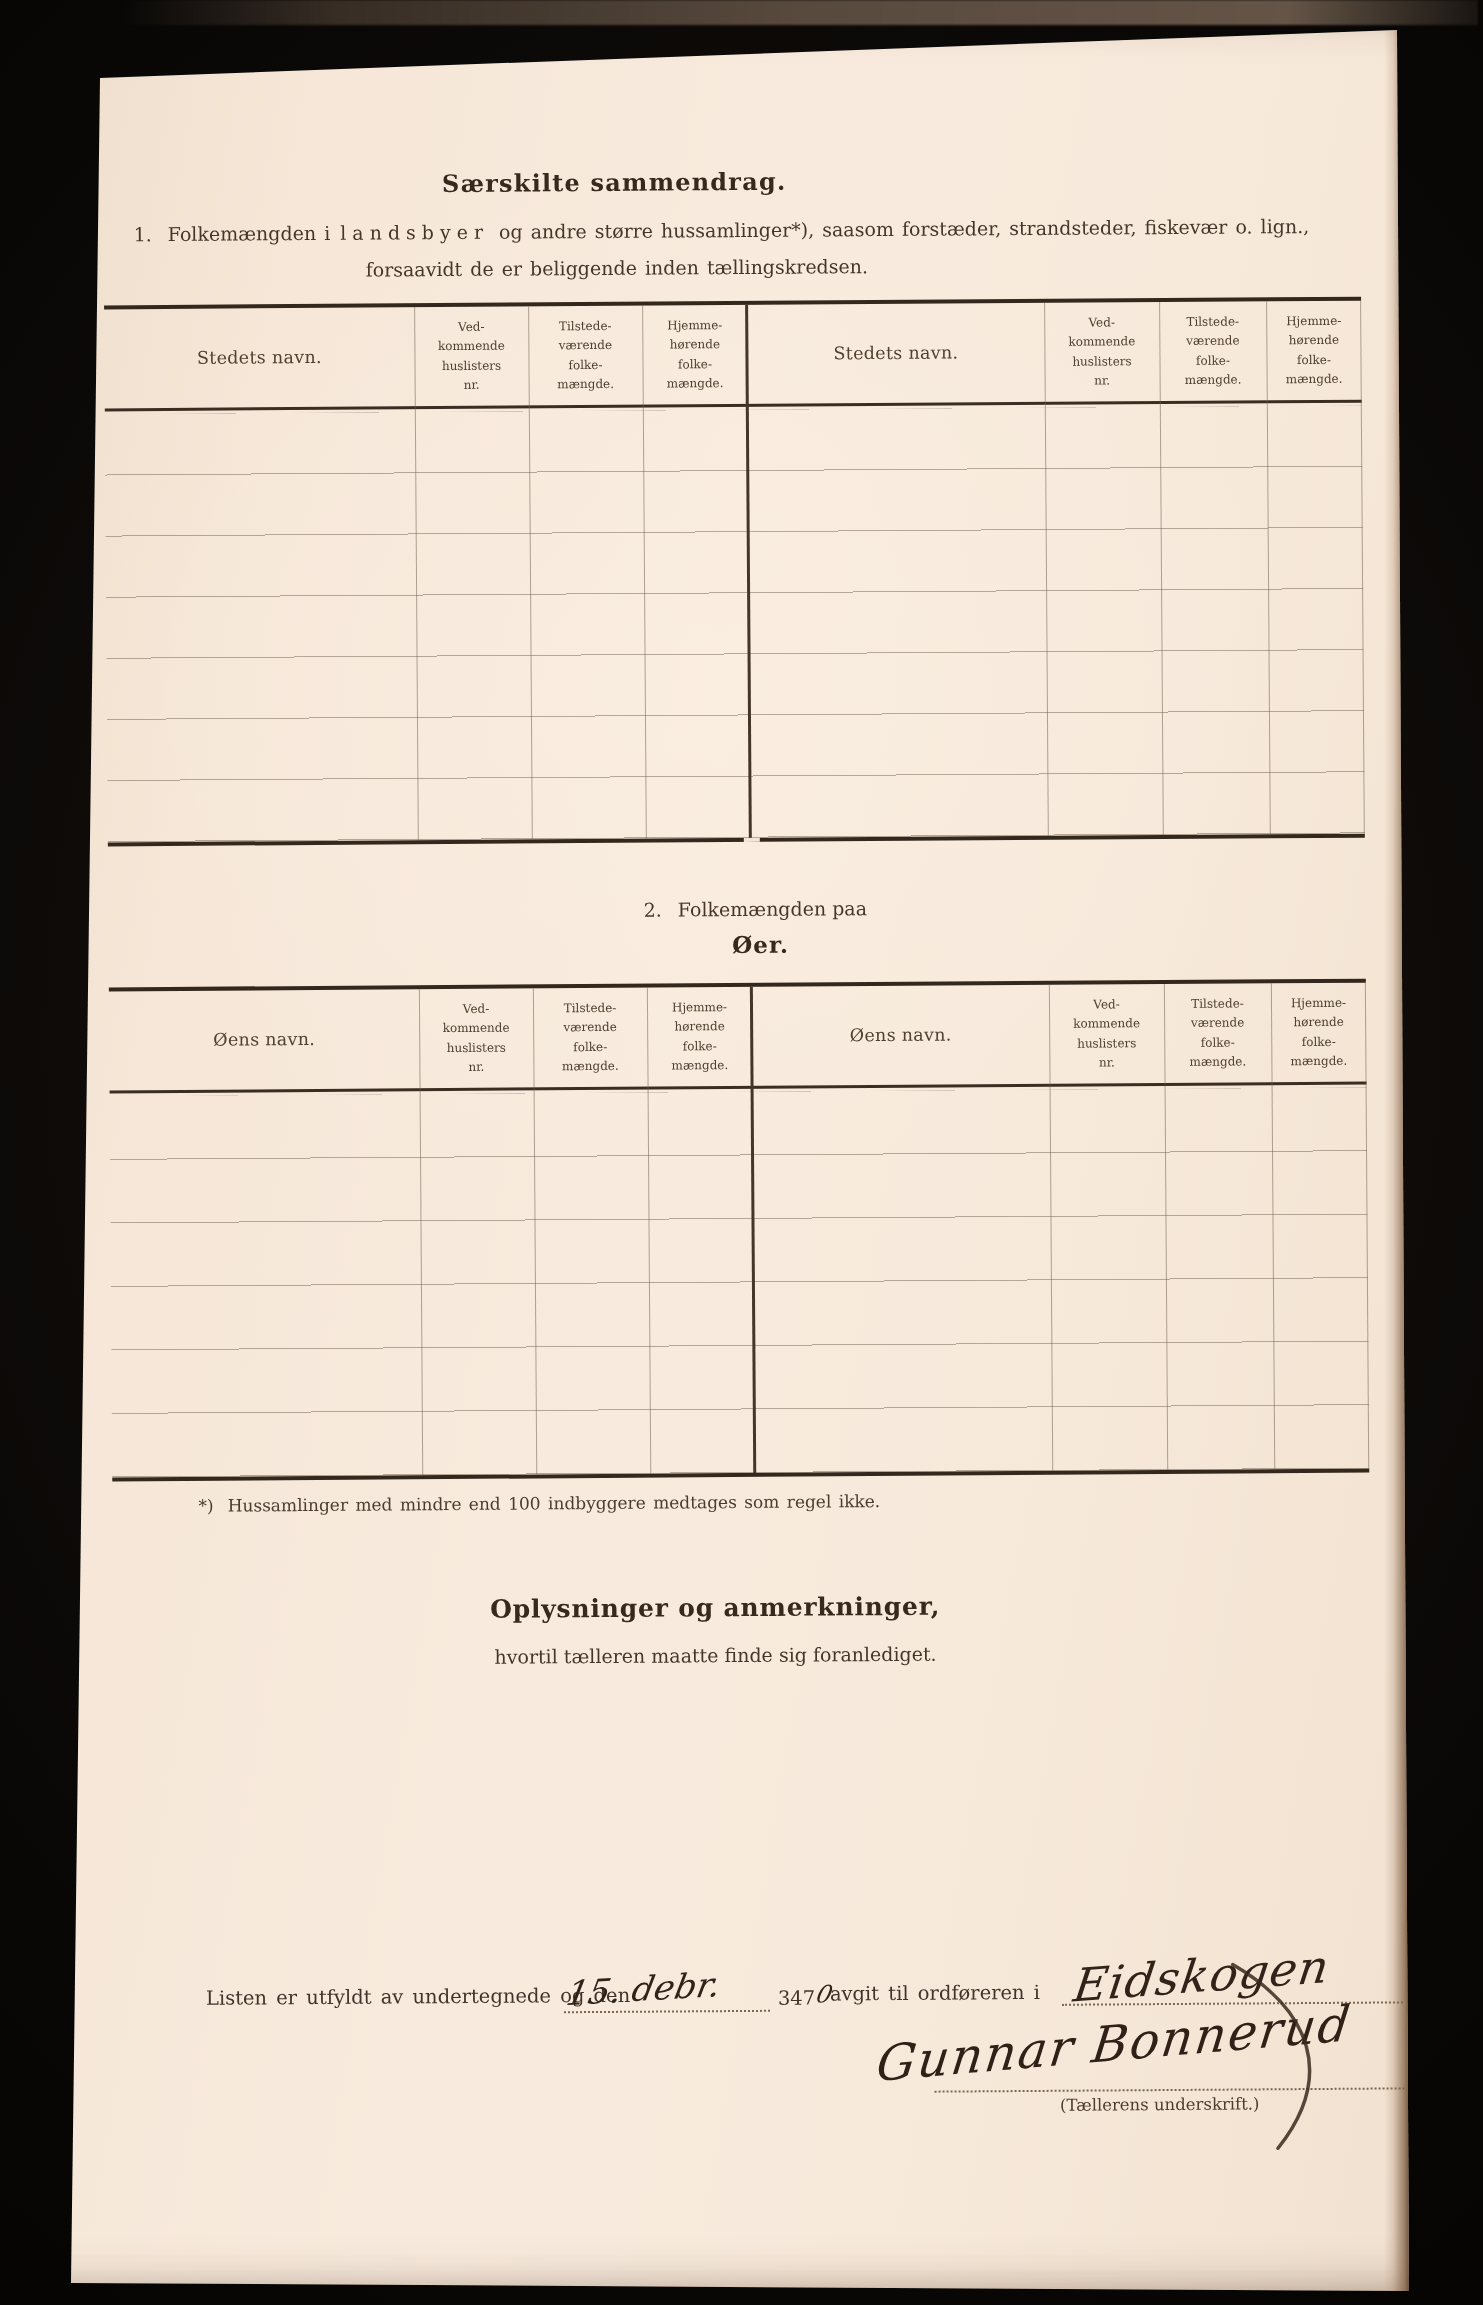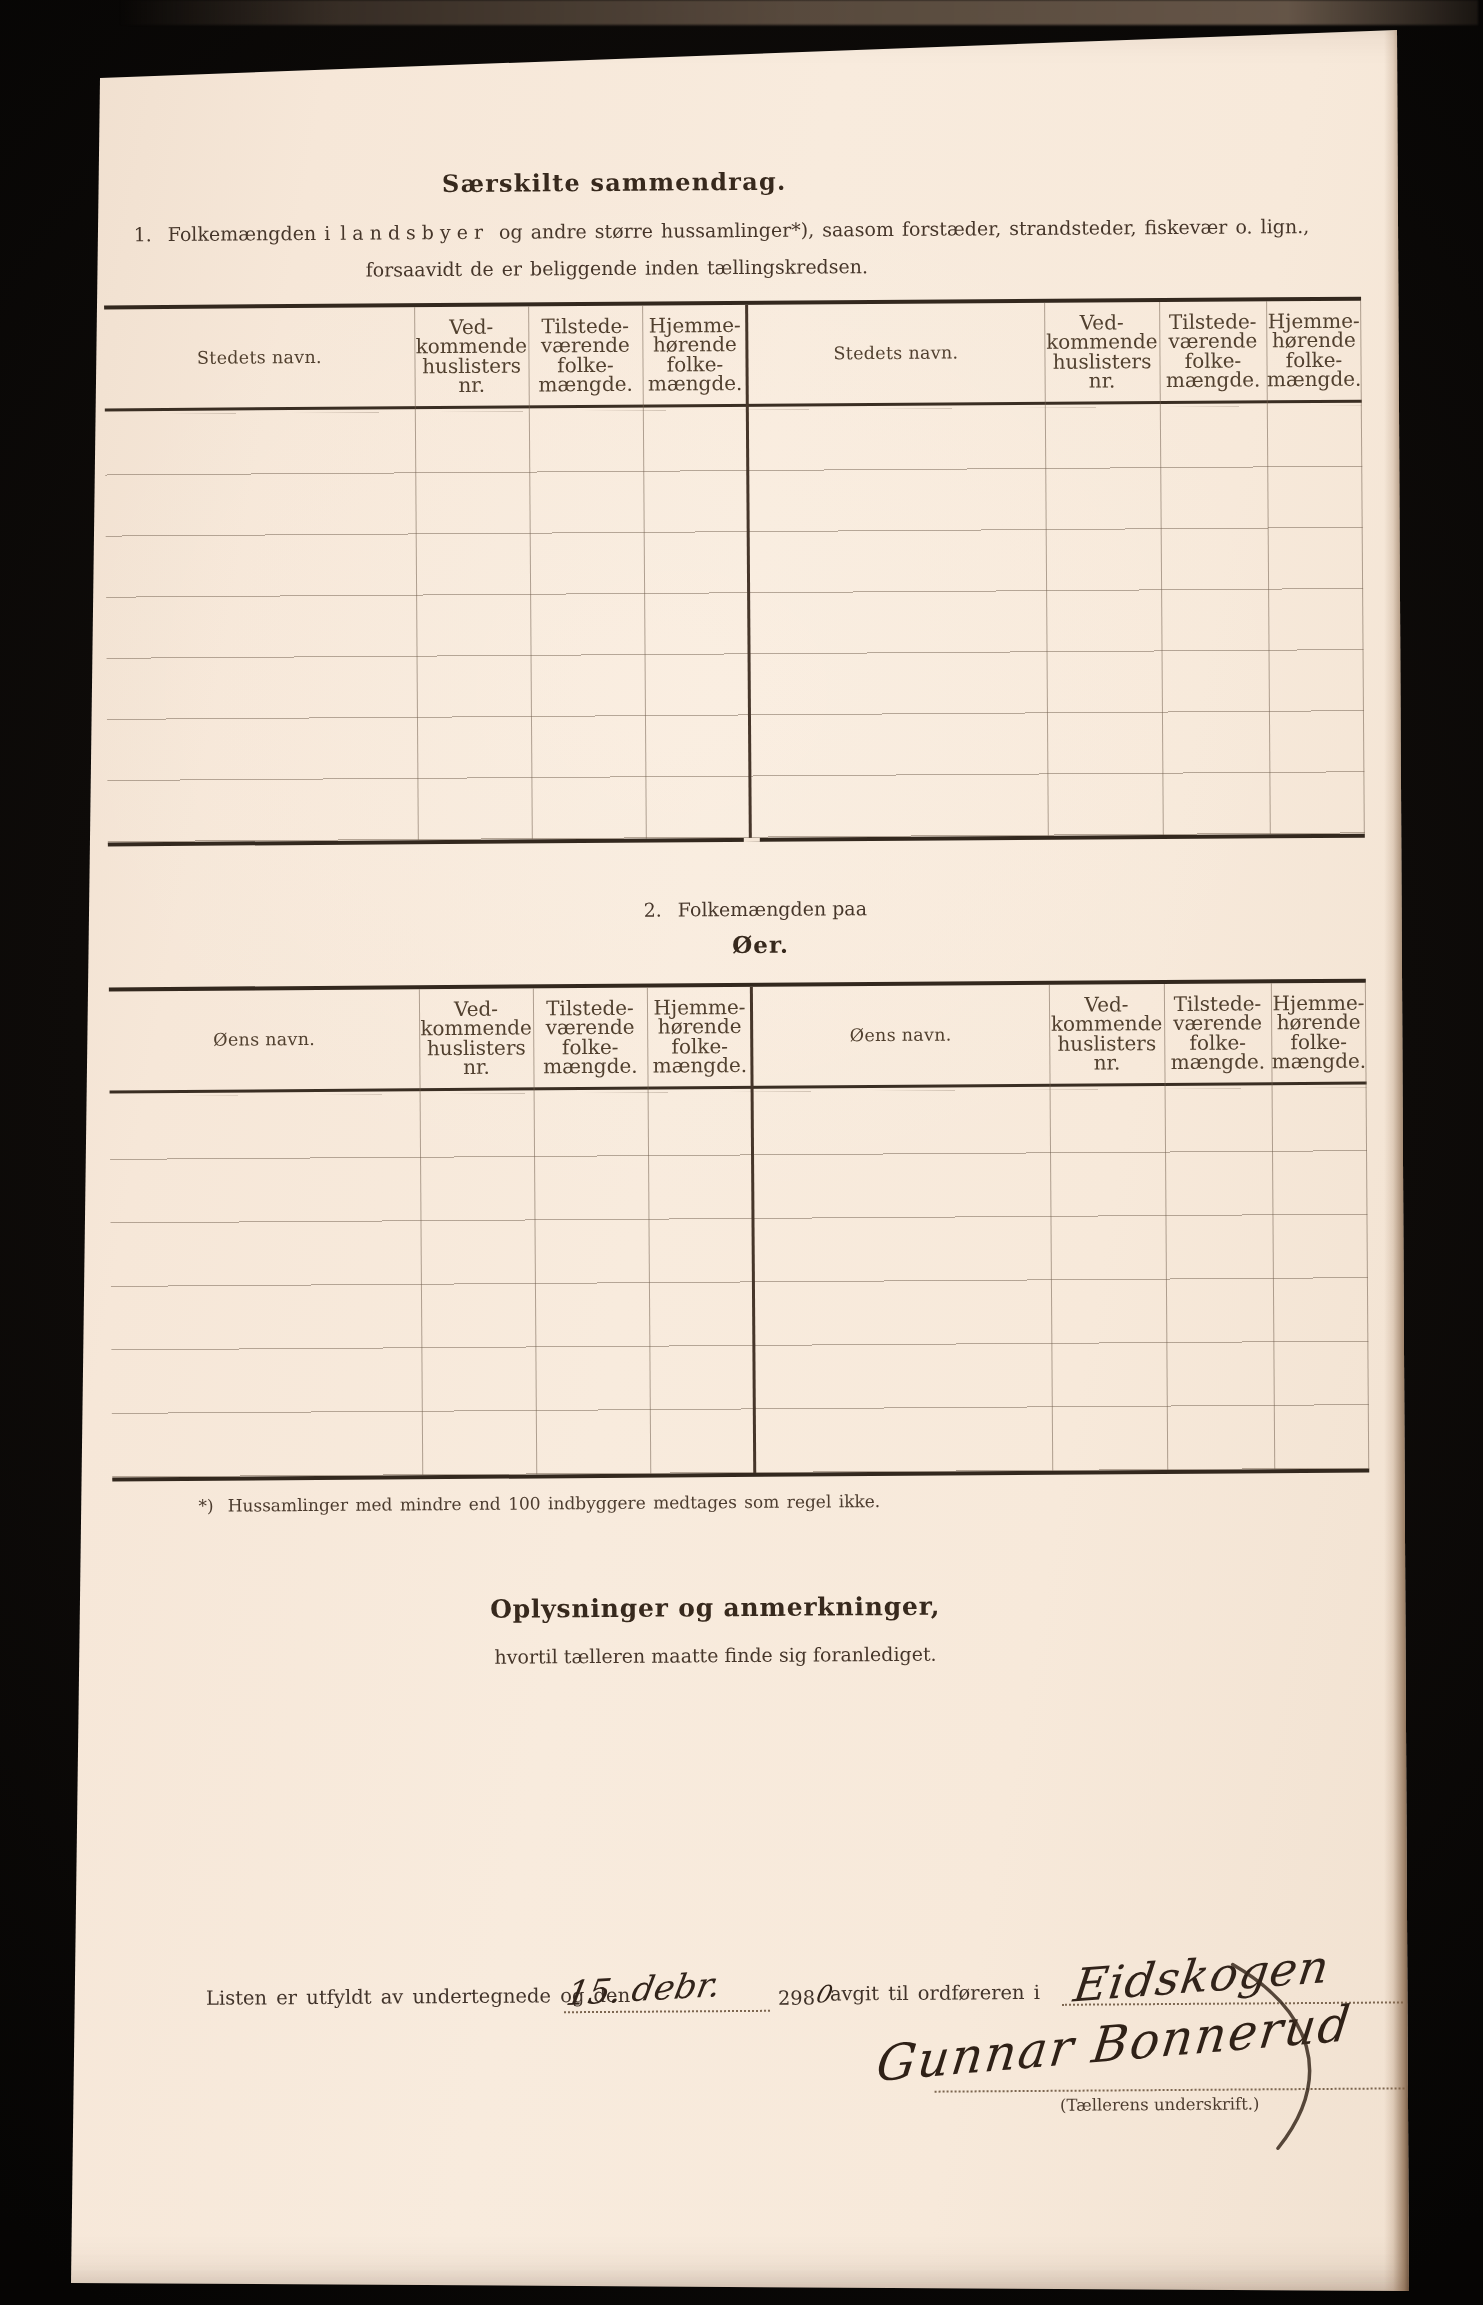--- a/index.html
+++ b/index.html
@@ -34,21 +34,21 @@
   .t1{top:301px;height:541px;}
   .t2{top:983px;height:494px;}
   .thead{position:absolute;left:0;right:0;top:0;height:102px;box-sizing:border-box;border-bottom:3px solid #3a2e23;}
   .tbody{position:absolute;left:0;right:0;top:105px;bottom:0;}
   .t1 .tbody{background:repeating-linear-gradient(to bottom, rgba(0,0,0,0) 0px, rgba(0,0,0,0) 60.1px, rgba(115,97,80,.5) 60.1px, rgba(115,97,80,.5) 61.1px);}
   .t2 .tbody{background:repeating-linear-gradient(to bottom, rgba(0,0,0,0) 0px, rgba(0,0,0,0) 62.5px, rgba(115,97,80,.5) 62.5px, rgba(115,97,80,.5) 63.5px);}
   .vline{position:absolute;top:0;bottom:0;width:1px;background:rgba(115,97,80,.55);}
   .vline.heavy{width:3px;background:#46362a;}
   .notch{position:absolute;left:636px;bottom:-4px;width:16px;height:4px;background:#f4e6d7;}
   .hcell{position:absolute;top:0;height:100%;display:flex;align-items:center;justify-content:center;
-    text-align:center;white-space:pre-line;font-size:20px;line-height:19.5px;color:#51402f;}
+    text-align:center;white-space:pre-line;font-size:12px;line-height:19.5px;color:#51402f;}
   .hcell.hname{font-size:17.5px;letter-spacing:.3px;}
 
   .s2line{left:227px;top:898px;width:1060px;text-align:center;font-size:19px;color:#46362a;}
   .s2title{left:232px;top:931px;width:1060px;text-align:center;font-size:23px;font-weight:700;letter-spacing:1px;color:#37291d;}
   .footnote{left:196px;top:1492px;font-size:17px;color:#4c3c2f;word-spacing:2px;}
   .fn-text{margin-left:14px;}
   .notes-h{left:112px;top:1593px;width:1200px;text-align:center;font-size:25px;font-weight:700;letter-spacing:.8px;color:#37291d;}
   .notes-sub{left:112px;top:1644px;width:1200px;text-align:center;font-size:19px;color:#46362a;}
 
   .decl{font-size:19.5px;color:#41332a;word-spacing:3px;white-space:nowrap;}
@@ -178,21 +178,21 @@
       </div>
 
       <div class="abs notes-h">Oplysninger og anmerkninger,</div>
       <div class="abs notes-sub">hvortil tælleren maatte finde sig foranlediget.</div>
 
       <div class="abs decl d1">Listen er utfyldt av undertegnede og den</div>
       <div class="dotline line-date">
         <span class="hw hw-date">15. debr.</span>
       </div>
       <div class="abs decl dyear">
-        <span>298</span><span class="hw hw-zero">0</span>
+        <span>347</span><span class="hw hw-zero">0</span>
       </div>
       <div class="abs decl d2">avgit til ordføreren i</div>
       <div class="dotline line-place">
         <span class="hw hw-place">Eidskogen</span>
       </div>
 
       <div class="abs hw-name">Gunnar Bonnerud</div>
       <div class="dotline line-sign"></div>
       <div class="abs sign-caption">(Tællerens underskrift.)</div>
 

